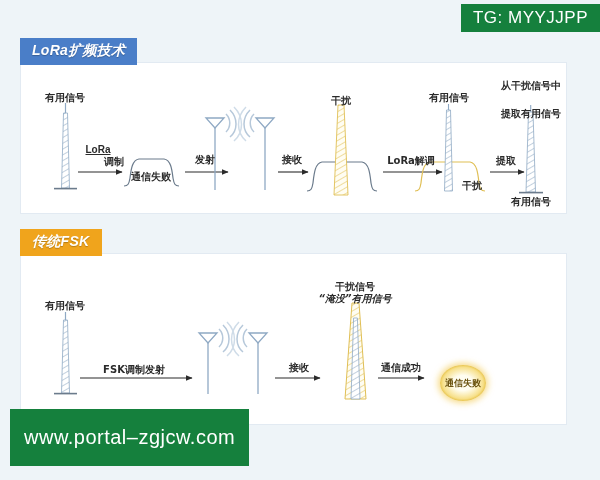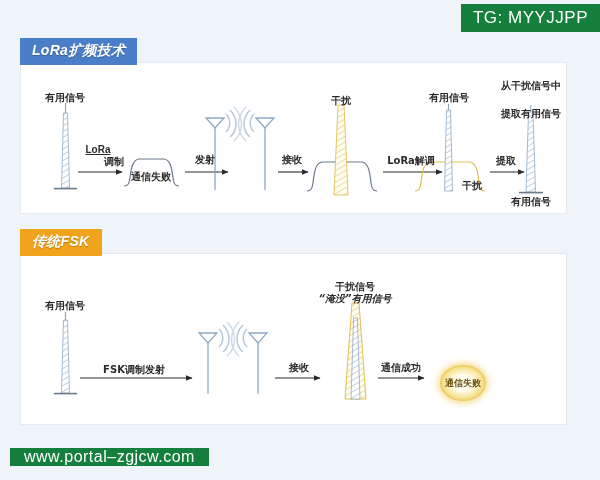--- a/index.html
+++ b/index.html
@@ -8,21 +8,21 @@
     background:#eef4f8;
     font-family:"Liberation Sans","DejaVu Sans",sans-serif;
     overflow:hidden;position:relative;
   }
   .stage{position:absolute;left:0;top:0;width:600px;height:480px;}
 
   
   .wm{position:absolute;background:#15803d;color:#fff;letter-spacing:.5px;
       display:flex;align-items:center;justify-content:center;}
   .wm-top{right:0;top:4px;padding:4px 12px;font-size:17px;}
-  .wm-bottom{left:10px;bottom:14px;padding:0 14px;font-size:16px;}
+  .wm-bottom{left:10px;bottom:14px;padding:17px 14px;font-size:20px;}
 
   
   .badge{position:absolute;color:#fff;font-size:14px;font-weight:bold;
          padding:4px 12px 5px 12px;letter-spacing:.3px;z-index:6;
          text-shadow:0 1px 1px rgba(0,0,0,.25);font-style:italic;}
   .badge-blue{background:#4a7ec8;left:20px;top:38px;}
   .badge-orange{background:#f0a41c;left:20px;top:229px;}
 
   
   .panel{position:absolute;background:#ffffff;border:1px solid #e2eaf2;}

